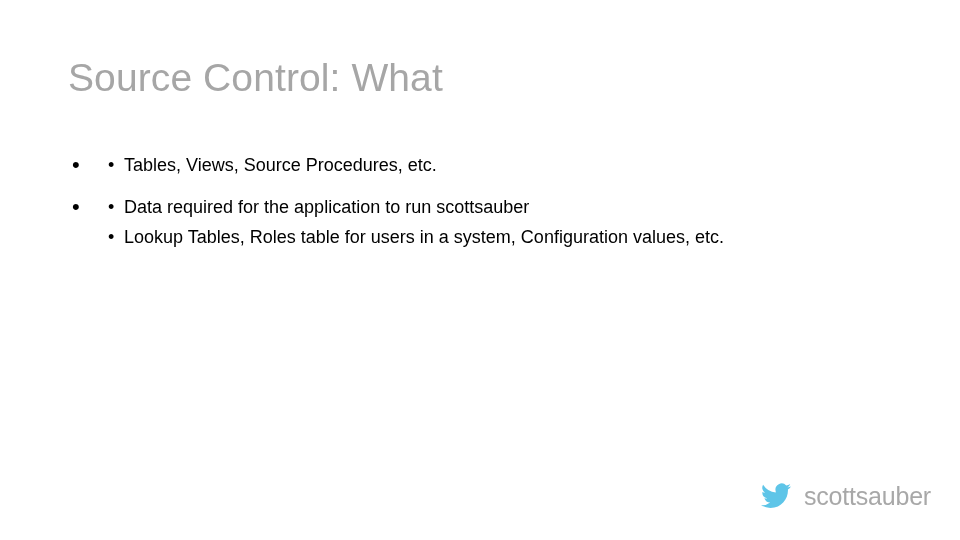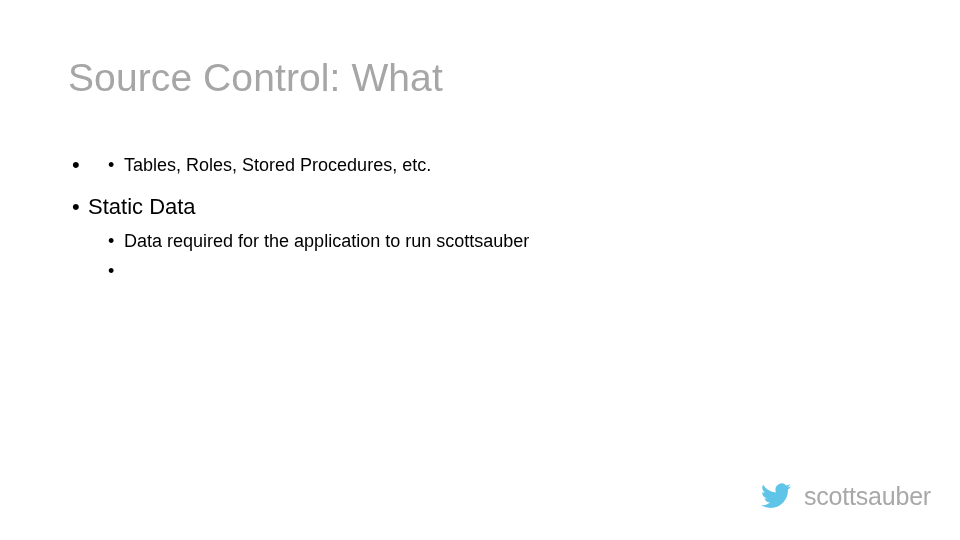--- a/index.html
+++ b/index.html
@@ -126,35 +126,35 @@
   <div class="slide-title">Source Control: What</div>
 
   <div class="body-content">
 
     <div class="group">
       <div class="bullet-l1">
         <span class="dot">•</span>
       </div>
       <div class="bullet-l2">
         <span class="dot">•</span>
-        <span>Tables, Roles, Stored Procedures, etc.</span>
+        <span>Tables, Views, Source Procedures, etc.</span>
       </div>
     </div>
 
     <div class="group second">
       <div class="bullet-l1">
         <span class="dot">•</span>
-        <span>Static Data</span>
       </div>
       <div class="bullet-l2">
         <span class="dot">•</span>
         <span>Data required for the application to run scottsauber</span>
       </div>
       <div class="bullet-l2">
         <span class="dot">•</span>
+        <span>Lookup Tables, Roles table for users in a system, Configuration values, etc.</span>
       </div>
     </div>
 
   </div>
 
   <div class="handle">
     <span class="bird">
       <svg class="bird" viewBox="0 0 24 20" xmlns="http://www.w3.org/2000/svg" aria-hidden="true">
         <path fill="#5ec5e8" d="M24 2.37c-.89.39-1.84.66-2.84.78a4.93 4.93 0 0 0 2.17-2.72c-.95.56-2.01.97-3.13 1.19A4.92 4.92 0 0 0 11.74 6.1c0 .39.04.76.13 1.12A13.98 13.98 0 0 1 1.67.9 4.92 4.92 0 0 0 3.2 7.46a4.9 4.9 0 0 1-2.23-.61v.06a4.93 4.93 0 0 0 3.95 4.83c-.4.11-.83.17-1.27.17-.31 0-.62-.03-.92-.09a4.93 4.93 0 0 0 4.6 3.42A9.88 9.88 0 0 1 0 17.3a13.94 13.94 0 0 0 7.55 2.21c9.06 0 14.01-7.5 14.01-14.01 0-.21 0-.42-.02-.63A9.98 9.98 0 0 0 24 2.37z"></path>
       </svg>

